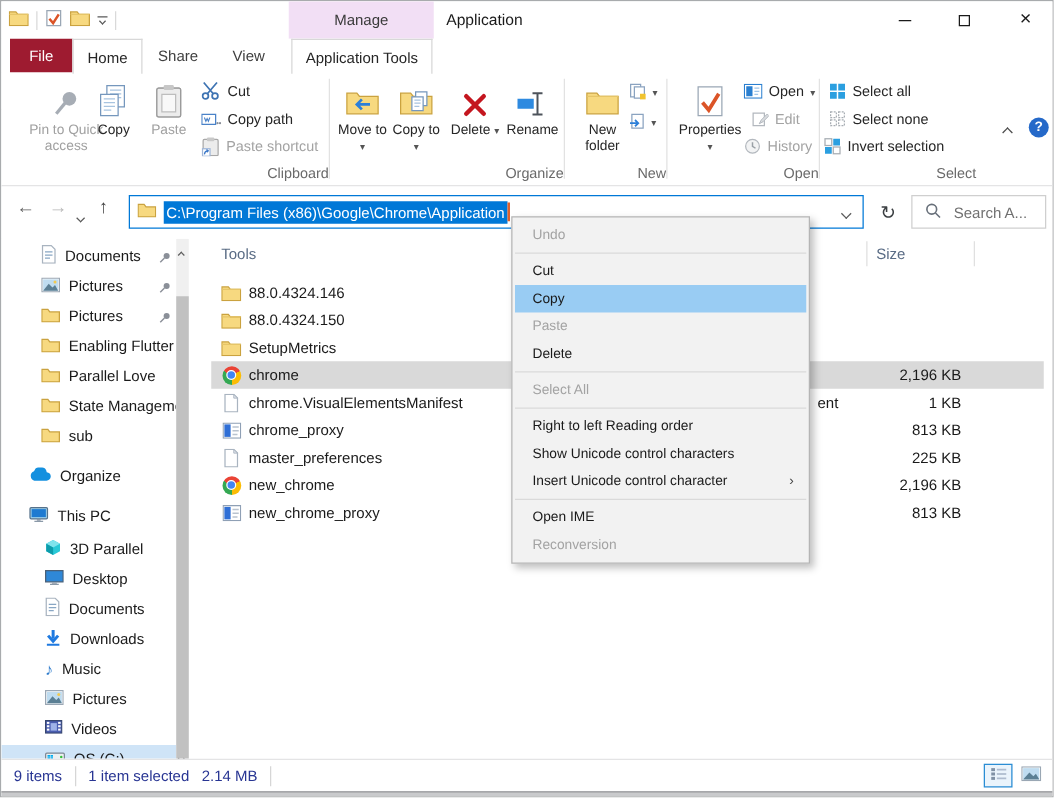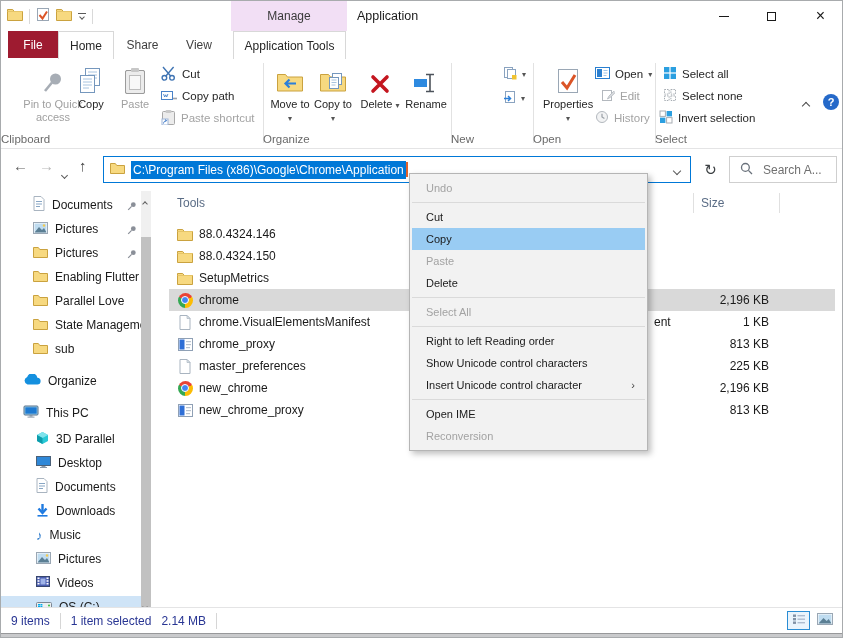--- a/index.html
+++ b/index.html
@@ -17,21 +17,21 @@
   .glyph-close{font-size:16px;line-height:16px;color:#1a1a1a;}
   
   .tabrow{position:absolute;left:0;top:30px;width:100%;height:27px;background:#fff;}
   .tab{position:absolute;top:0;height:27px;display:flex;align-items:center;justify-content:center;color:#3f3f3f;}
   .tab.filetab{background:#9e1b30;color:#fff;}
   .tab.activetab{background:#fff;border:1px solid #d8d8d8;border-bottom:none;height:28px;z-index:3;color:#262626;}
   .tabline{position:absolute;left:0;top:56px;width:100%;height:1px;background:#d8d8d8;z-index:1;}
   
   .ribbon{position:absolute;left:0;top:57px;width:100%;height:91px;background:#fff;border-bottom:1px solid #e4e4e5;z-index:2;}
   .rgroup{position:absolute;top:0;height:90px;}
-  .glabel{position:absolute;bottom:3px;left:0;width:100%;text-align:left;color:#6a6a6a;font-size:11.5px;}
+  .glabel{position:absolute;bottom:3px;left:0;width:100%;text-align:right;color:#6a6a6a;font-size:11.5px;}
   .gsep{position:absolute;top:5px;height:80px;width:1px;background:#e2e2e2;}
   .rbig{position:absolute;top:3px;display:flex;flex-direction:column;align-items:center;text-align:center;font-size:11px;line-height:13px;color:#262626;}
   .rbig .ric{height:34px;display:flex;align-items:flex-end;justify-content:center;margin-bottom:3px;}
   .rbig.dis .lbl{color:#a0a0a0;}
   .lbl{max-width:100%;}
   .rsmall{position:absolute;height:22px;display:flex;align-items:center;gap:5px;font-size:11.5px;color:#262626;white-space:nowrap;}
   .rsmall.dis{color:#a3a3a3;}
   .da{font-size:8px;color:#555;}
   .collapse-chev{position:absolute;left:802px;top:40px;}
   .helpdot{position:absolute;left:822px;top:36px;width:16px;height:16px;border-radius:50%;background:#2569c9;color:#fff;font-size:11px;font-weight:bold;text-align:center;line-height:16px;}
@@ -242,20 +242,29 @@
               </g>
             </svg>
           </div>
         <div class="lbl">Rename</div>
       </div>
       <div class="glabel">Organize</div>
     </div>
     <div class="gsep" style="left:450px"></div>
 
     <div class="rgroup" style="left:450px;width:82px">
+      <div class="rbig" style="left:6px;width:50px">
+        <div class="ric">
+            <svg width="28" height="24">
+              <path d="M1.5 3.5h8l2 2.5h15v14h-25z" fill="#f7d980" stroke="#caa23f"></path>
+              <path d="M1.5 6h25" stroke="#e6c568"></path>
+            </svg>
+          </div>
+        <div class="lbl">New folder</div>
+      </div>
       <div class="rsmall" style="left:52px;top:5px">
         <span><svg width="14" height="14">
               <rect x="1.5" y="1.5" width="8" height="10" fill="#fff" stroke="#8aa3c0"></rect>
               <rect x="4.5" y="3.5" width="8" height="9" fill="#fff" stroke="#8aa3c0"></rect>
               <rect x="9" y="9" width="4.5" height="4.5" fill="#f0c330"></rect>
             </svg></span>
         <span class="da">▾</span>
       </div>
       <div class="rsmall" style="left:52px;top:29px">
         <span><svg width="13" height="14">

